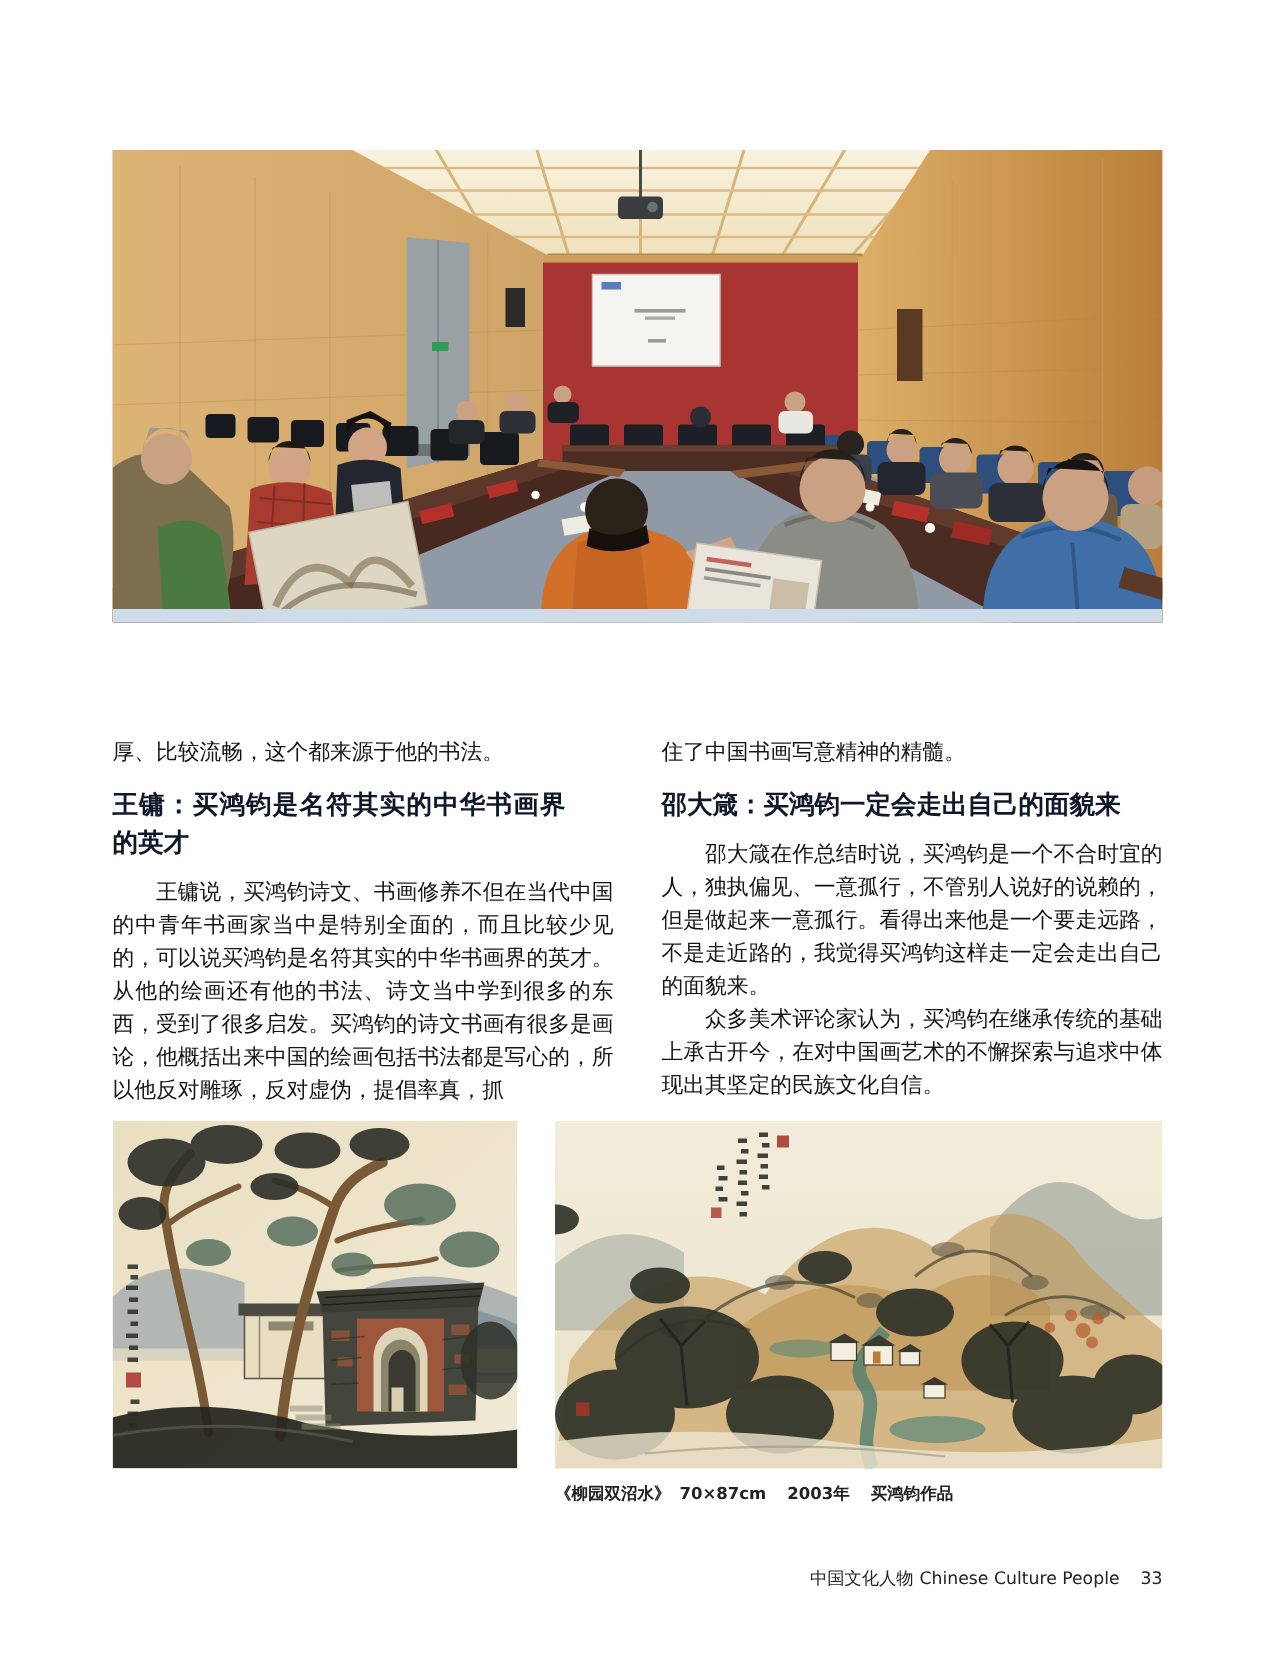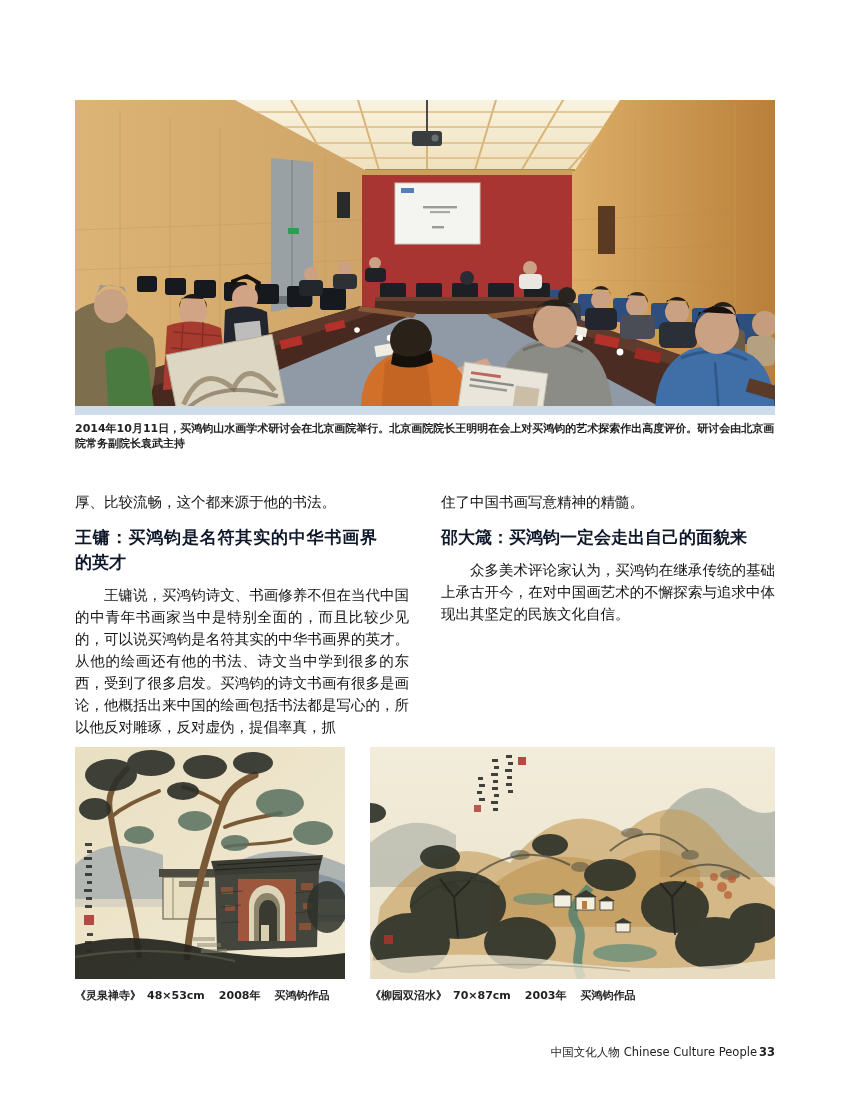--- a/index.html
+++ b/index.html
@@ -25,21 +25,21 @@
 
   .art-caption{position:absolute;top:988px;font-size:11px;font-weight:bold;color:#222;}
   .cap-left{left:75px;width:290px;}
   .cap-right{left:370px;width:405px;}
   .art-caption span{margin-right:14px;}
   .art-caption .t{margin-right:6px;}
 
   .footer{position:absolute;left:75px;top:1045px;width:700px;text-align:right;
     font-size:11.5px;color:#222;}
   .footer .cn{margin-right:4px;}
-  .footer .num{font-weight:bold;margin-left:2px;}
+  .footer .num{font-weight:normal;margin-left:14px;}
 </style>
 </head>
 <body>
 
 <div class="page">
 
   <div class="photo">
     <svg width="700" height="315" viewBox="0 0 700 315">
       <defs>
         <linearGradient id="ceilGlow" x1="0" y1="0" x2="0" y2="1">
@@ -265,31 +265,31 @@
         <path d="M640,262 L644,315" stroke="#2e578a" stroke-width="2.5"></path>
         <circle cx="642" cy="232" r="22" fill="#caa183"></circle>
         <path d="M620,228 a22,22 0 0 1 44,0 l-4,-14 -36,-2 Z" fill="#17120e"></path>
         <rect x="672" y="282" width="30" height="14" fill="#5a3a28" transform="rotate(16 687 289)"></rect>
       </g>
 
       <rect x="0" y="306" width="700" height="9" fill="#cddce8"></rect>
     </svg>
   </div>
 
-  <div class="photo-caption">2014年10月11日，买鸿钧山水画学术研讨会在北京画院举行。北京画院院长王明明在会上对买鸿钧的艺术探索作出高度评价。研讨会由北京画院常务副院长袁武主持</div>
 
   <div class="columns">
     <div class="col col-left">
       <p>厚、比较流畅，这个都来源于他的书法。</p>
       <h2>王镛：买鸿钧是名符其实的中华书画界的英才</h2>
       <p class="indent">王镛说，买鸿钧诗文、书画修养不但在当代中国的中青年书画家当中是特别全面的，而且比较少见的，可以说买鸿钧是名符其实的中华书画界的英才。从他的绘画还有他的书法、诗文当中学到很多的东西，受到了很多启发。买鸿钧的诗文书画有很多是画论，他概括出来中国的绘画包括书法都是写心的，所以他反对雕琢，反对虚伪，提倡率真，抓</p>
     </div>
     <div class="col col-right">
       <p>住了中国书画写意精神的精髓。</p>
       <h2>邵大箴：买鸿钧一定会走出自己的面貌来</h2>
+      <p class="indent">邵大箴在作总结时说，买鸿钧是一个不合时宜的人，独执偏见、一意孤行，不管别人说好的说赖的，但是做起来一意孤行。看得出来他是一个要走远路，不是走近路的，我觉得买鸿钧这样走一定会走出自己的面貌来。</p>
       <p class="indent">众多美术评论家认为，买鸿钧在继承传统的基础上承古开今，在对中国画艺术的不懈探索与追求中体现出其坚定的民族文化自信。</p>
     </div>
   </div>
 
   <div class="artwork art-left">
     <svg width="270" height="232" viewBox="0 0 270 232">
       <defs>
         <linearGradient id="p1bg" x1="0" y1="0" x2="1" y2="1">
           <stop offset="0" stop-color="#e9dfc2"></stop>
             <stop offset="1" stop-color="#f1ead4"></stop>
@@ -476,23 +476,20 @@
           <rect x="109" y="37" width="6" height="3"></rect>
         <rect x="107" y="44" width="5" height="3"></rect>
           <rect x="109" y="51" width="6" height="3"></rect>
       </g>
       <rect x="148" y="10" width="8" height="8" fill="#a8342c" opacity="0.88"></rect>
       <rect x="104" y="58" width="7" height="7" fill="#a8342c" opacity="0.8"></rect>
       <rect x="14" y="188" width="9" height="9" fill="#a8342c" opacity="0.85"></rect>
     </svg>
   </div>
 
-  <div class="art-caption cap-left">
-    <span class="t">《灵泉禅寺》</span><span>48×53cm</span><span>2008年</span><span>买鸿钧作品</span>
-  </div>
   <div class="art-caption cap-right">
     <span class="t">《柳园双沼水》</span><span>70×87cm</span><span>2003年</span><span>买鸿钧作品</span>
   </div>
 
   <div class="footer">
     <span class="cn">中国文化人物</span><span class="en">Chinese Culture People</span><span class="num">33</span>
   </div>
 
 </div>
 

